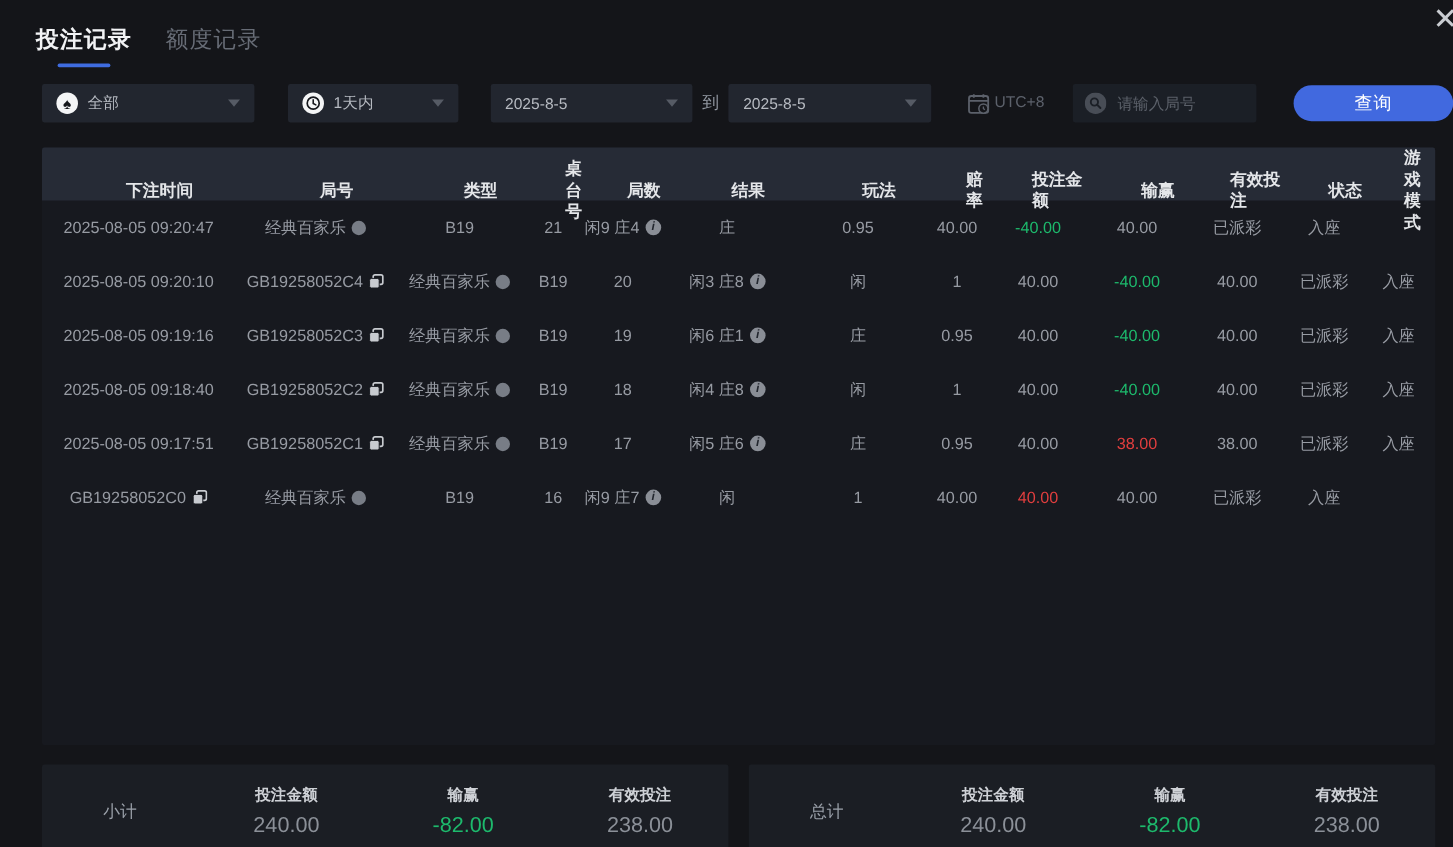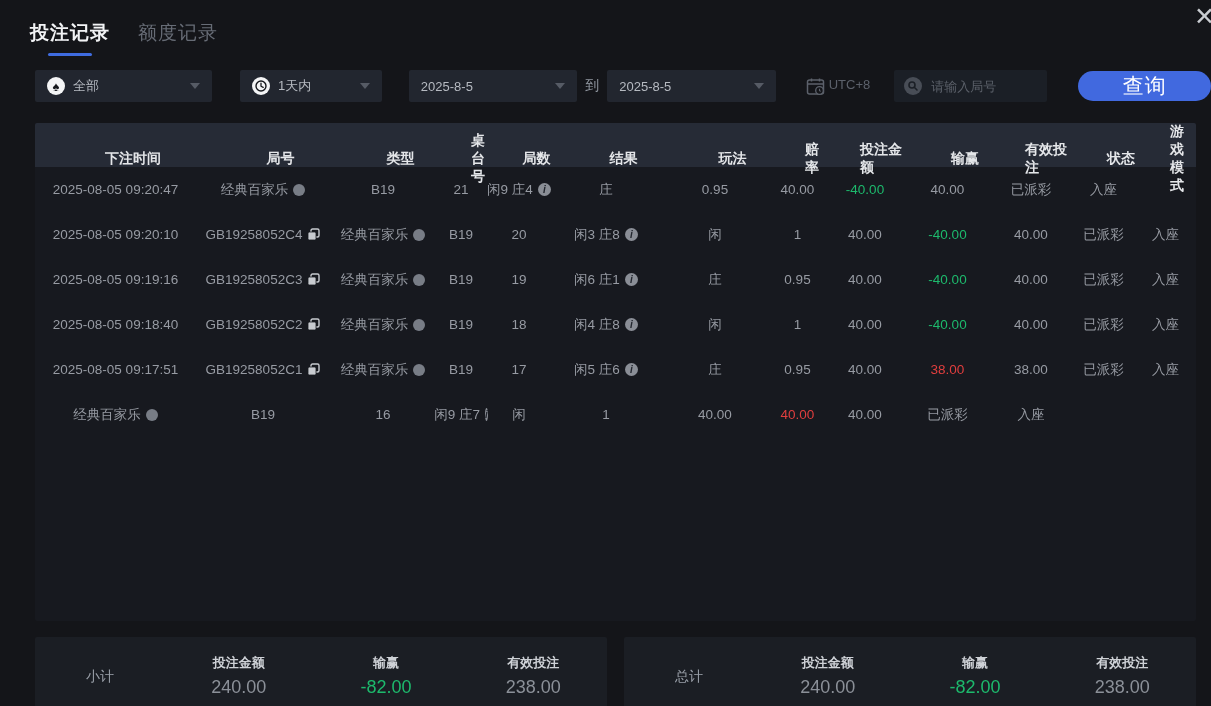--- a/index.html
+++ b/index.html
@@ -44,21 +44,21 @@
     display:flex;align-items:center;background:#1b1f26;height:32px;border-radius:2px;
     width:160px;padding:0 10px;box-sizing:border-box;margin-right:31px;
   }
   .search-box input{
     background:transparent;border:none;outline:none;color:#b6bac1;font-size:13px;width:100%;
     font-family:inherit;
   }
   .search-box input::placeholder{color:#5b6069;}
   .query-btn{
     width:139px;height:30px;border:none;border-radius:15px;background:#4169df;color:#fff;
-    font-size:21px;cursor:pointer;font-family:inherit;letter-spacing:1px;
+    font-size:15px;cursor:pointer;font-family:inherit;letter-spacing:1px;
   }
   
   .table{margin:21px 15px 0 35px;width:1161px;height:498px;background:#17191f;border-radius:2px;}
   .thead,.tr{
     display:grid;
     grid-template-columns:161px 134px 106px 50px 66px 108px 110px 55px 80px 85px 82px 63px 61px;
   }
   .thead{background:#262b36;height:44px;border-radius:2px 2px 0 0;}
   .th{display:flex;align-items:center;justify-content:center;
     color:#e4e6e9;font-size:14px;font-weight:700;padding-left:35px;}
@@ -392,20 +392,29 @@
           </div>
       <div class="td">
             <span>已派彩</span>
           </div>
       <div class="td">
             <span>入座</span>
           </div>
     </div>
         <div class="tr">
       <div class="td">
+        <span>GB19258052C0</span>
+        <span class="copy-ico">
+          <svg width="13" height="13" viewBox="0 0 13 13">
+            <rect x="4" y="1" width="8" height="8" rx="1.5" fill="none" stroke="#c8cbd0" stroke-width="1.4"></rect>
+            <rect x="1" y="4" width="8" height="8" rx="1.5" fill="#c8cbd0" stroke="#17191f" stroke-width="0.8"></rect>
+          </svg>
+        </span>
+      </div>
+      <div class="td">
         <span>经典百家乐</span>
         <span class="type-dot"></span>
       </div>
       <div class="td">
             <span>B19</span>
           </div>
       <div class="td">
             <span>16</span>
           </div>
       <div class="td">

